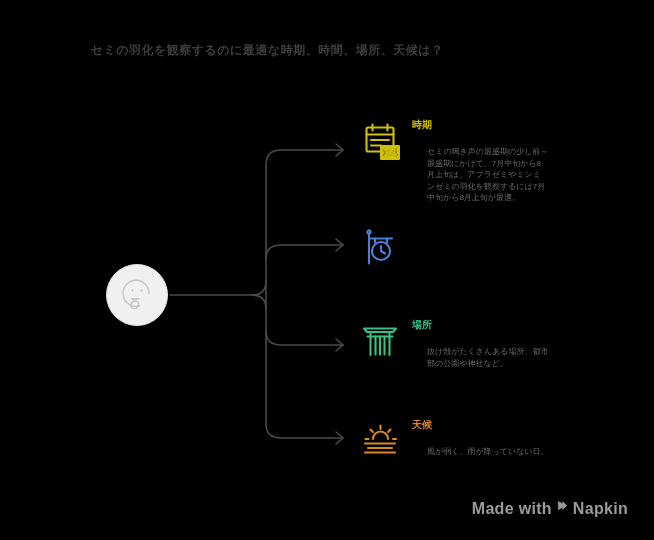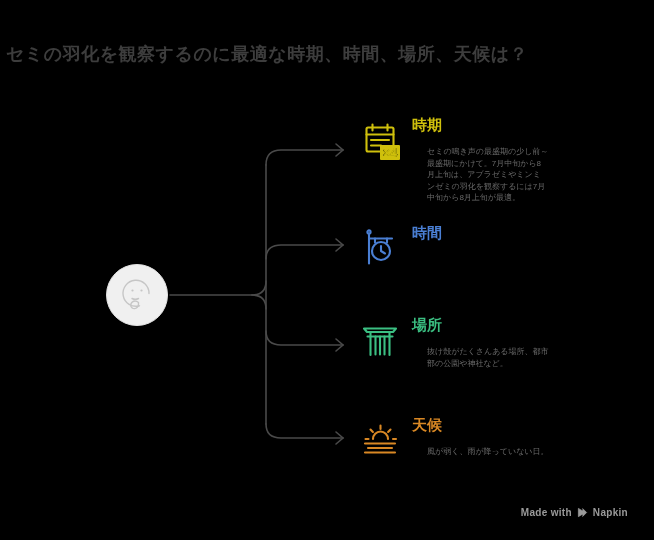--- a/index.html
+++ b/index.html
@@ -22,21 +22,21 @@
     height: 540px;
   }
 
   
   .title {
     position: absolute;
     left: 0;
     top: 42px;
     width: 534px;
     text-align: center;
-    font-size: 18px;
+    font-size: 12px;
     font-weight: bold;
     color: #3d3d3d;
     letter-spacing: 0.5px;
     white-space: nowrap;
   }
 
   
   .connectors {
     position: absolute;
     left: 0;
@@ -74,21 +74,21 @@
     flex: 0 0 44px;
     display: flex;
     align-items: center;
     justify-content: center;
     margin-right: 10px;
   }
   .branch-text {
     width: 152px;
   }
   .branch-heading {
-    font-size: 15px;
+    font-size: 10px;
     font-weight: bold;
     line-height: 13px;
     margin: 0 0 2px 0;
   }
   .branch-body {
     font-size: 8px;
     line-height: 11.5px;
     color: #6a6a6a;
     margin: 15px;
     word-break: break-all;
@@ -100,21 +100,21 @@
   #branch-3 { left: 358px; top: 418px; }
 
   
   .footer {
     position: absolute;
     right: 26px;
     bottom: 22px;
     display: flex;
     align-items: flex-start;
     gap: 5px;
-    font-size: 10px;
+    font-size: 16px;
     font-weight: bold;
     color: #9a9a9a;
     letter-spacing: 0.3px;
   }
   .footer-logo {
     display: inline-flex;
     align-items: center;
   }
 </style>
 </head>
@@ -189,21 +189,20 @@
           <path d="M9 5.5v30"></path>
           <circle cx="9" cy="4" r="1.6"></circle>
           <path d="M9 10.5h23"></path>
           <path d="M15 10.5v4M27 10.5v4"></path>
           <circle cx="21" cy="23" r="9"></circle>
           <path d="M21 18v5l4 2.5"></path>
         </g>
       </svg>
     </div>
     <div class="branch-text">
-      <p class="branch-heading" style="color:#4a7fd4">時間</p>
     </div>
   </div>
 
   <div class="branch" id="branch-2">
     <div class="branch-icon">
       <svg width="40" height="40" viewBox="0 0 40 40">
         <g fill="none" stroke="#3bbf82" stroke-width="2.1" stroke-linecap="round" stroke-linejoin="round">
           <path d="M4 8.5h32l-3 3.5H7z"></path>
           <path d="M7.5 16.5h25"></path>
           <path d="M10.5 12v23M29.5 12v23"></path>

